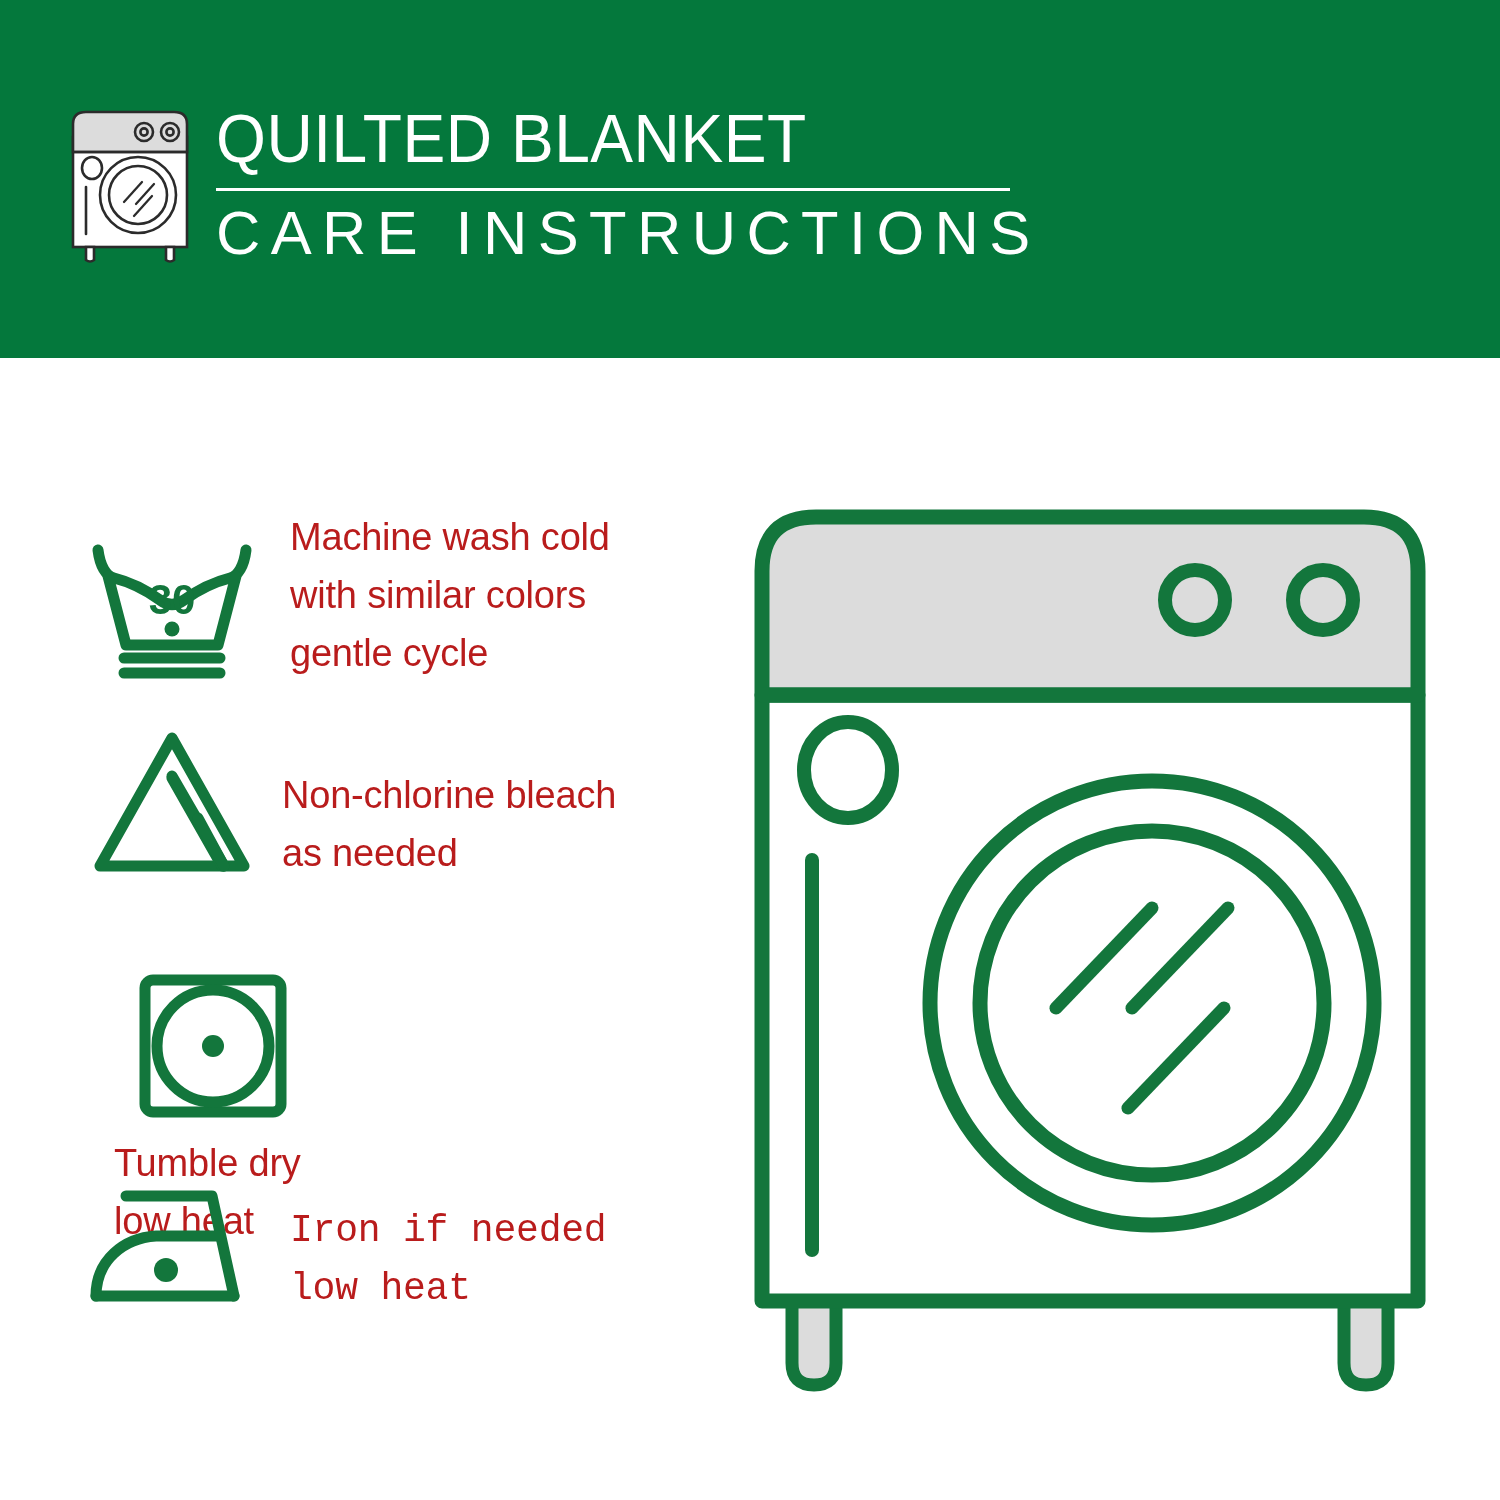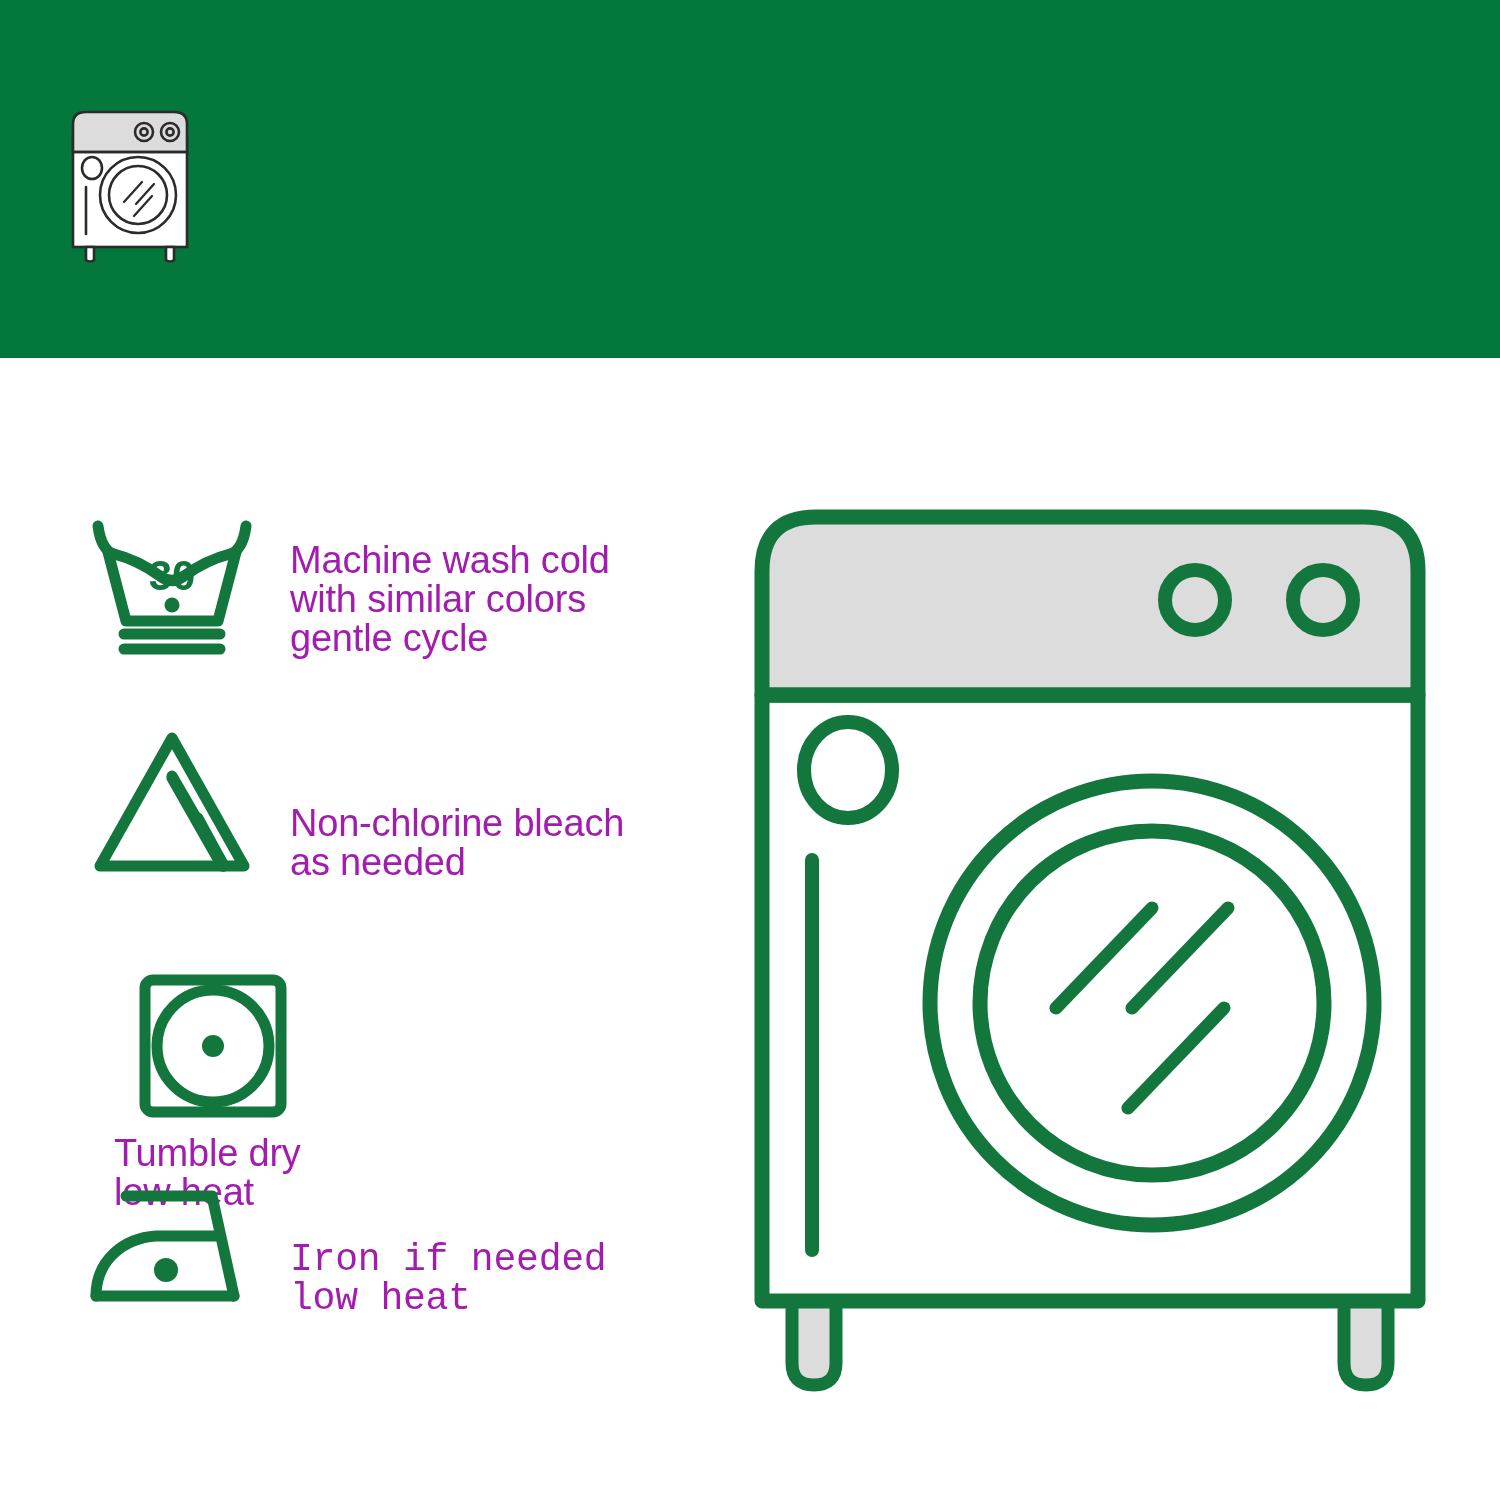--- a/index.html
+++ b/index.html
@@ -75,30 +75,30 @@
     align-items: flex-end;
     left: 84px;
   }
   .care-symbol {
     width: 168px;
     height: 168px;
     flex: 0 0 168px;
   }
   .care-text {
     margin-left: 22px;
-    color: #a21caf;
+    color: #b91c1c;
     font-size: 38px;
-    line-height: 39px;
+    line-height: 58px;
     letter-spacing: -0.2px;
     font-weight: 400;
     white-space: pre-line;
   }
 
   #care-row-wash   { top: 508px; }
-  #care-row-bleach { top: 726px; gap: 8px; }
+  #care-row-bleach { top: 726px; }
   #care-row-dry    { top: 958px; flex-direction: column; }
   #care-row-iron   { top: 1178px; }
 
   #care-row-wash   .care-symbol { width: 176px; height: 150px; flex-basis: 176px; }
   #care-row-bleach .care-symbol { width: 176px; height: 156px; flex-basis: 176px; }
   #care-row-dry    .care-symbol { width: 176px; height: 156px; flex-basis: 176px; }
   #care-row-iron   .care-symbol { width: 184px; height: 140px; flex-basis: 184px; }
 
   #care-row-wash   .care-text { margin-left: 30px; }
   #care-row-bleach .care-text { margin-left: 22px; }
@@ -138,20 +138,25 @@
     <circle cx="76" cy="91" r="38" fill="none" stroke="#2b2b2b" stroke-width="2.6"></circle>
     <circle cx="76" cy="91" r="29" fill="none" stroke="#2b2b2b" stroke-width="2.6"></circle>
     <line x1="62" y1="98" x2="80" y2="78" stroke="#2b2b2b" stroke-width="2.3" stroke-linecap="round"></line>
     <line x1="74" y1="100" x2="92" y2="80" stroke="#2b2b2b" stroke-width="2.3" stroke-linecap="round"></line>
     <line x1="72" y1="112" x2="90" y2="92" stroke="#2b2b2b" stroke-width="2.3" stroke-linecap="round"></line>
 
     <path d="M24 143 L24 156 Q28 159 32 156 L32 143 Z" fill="#ffffff" stroke="#2b2b2b" stroke-width="2.6"></path>
     <path d="M104 143 L104 156 Q108 159 112 156 L112 143 Z" fill="#ffffff" stroke="#2b2b2b" stroke-width="2.6"></path>
   </svg>
 
+  <div id="header-text-block">
+    <div id="header-title-main">QUILTED BLANKET</div>
+    <div id="header-divider"></div>
+    <div id="header-title-sub">CARE INSTRUCTIONS</div>
+  </div>
 </div>
 
 <div class="care-row" id="care-row-wash">
   <svg class="care-symbol" viewBox="0 0 176 150">
     <g fill="none" stroke="#13763C" stroke-width="11" stroke-linecap="round" stroke-linejoin="round">
 
       <path d="M14 18 C16 34 22 44 30 46 C46 50 62 58 76 68 C84 74 92 74 100 68 C114 58 130 50 146 46 C154 44 160 34 162 18"></path>
       <path d="M24 44 L42 113 L134 113 L152 44"></path>
 
       <path d="M40 126 L136 126"></path>

